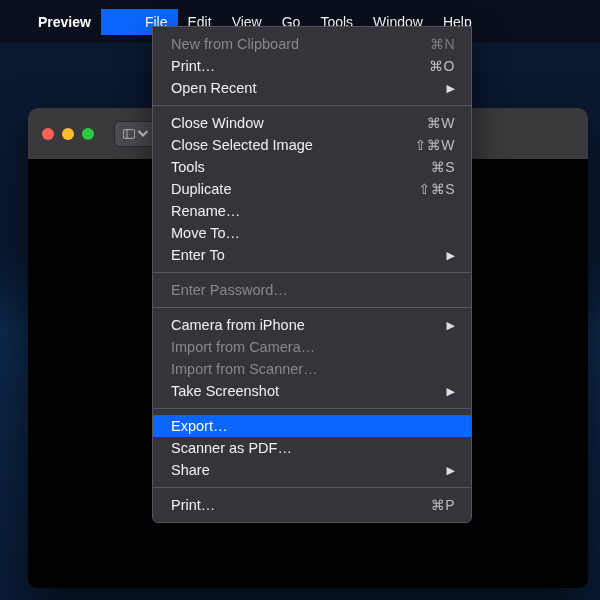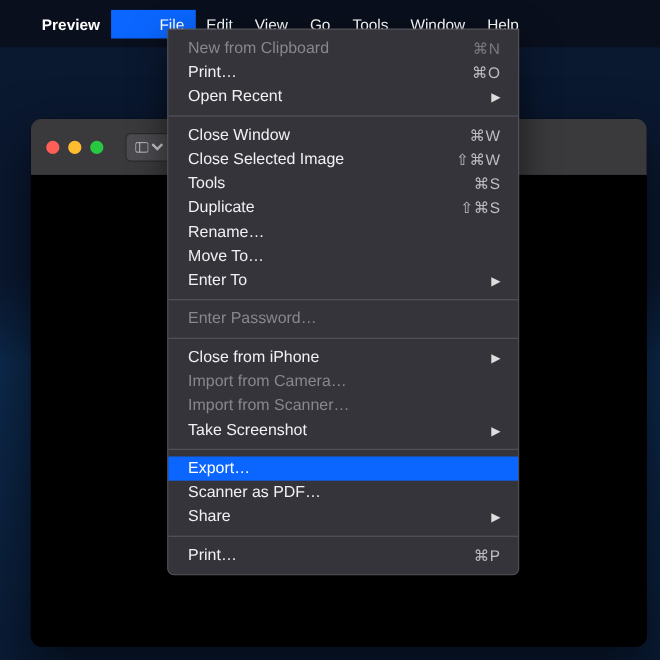--- a/index.html
+++ b/index.html
@@ -156,21 +156,21 @@
     <div class="menu-item">
       <span class="label">Enter To</span>
       <span class="sub-arrow">▶</span>
     </div>
     <div class="menu-sep"></div>
     <div class="menu-item disabled">
       <span class="label">Enter Password…</span>
     </div>
     <div class="menu-sep"></div>
     <div class="menu-item">
-      <span class="label">Close from iPhone</span>
+      <span class="label">Camera from iPhone</span>
       <span class="sub-arrow">▶</span>
     </div>
     <div class="menu-item disabled">
       <span class="label">Import from Camera…</span>
     </div>
     <div class="menu-item disabled">
       <span class="label">Import from Scanner…</span>
     </div>
     <div class="menu-item">
       <span class="label">Take Screenshot</span>

